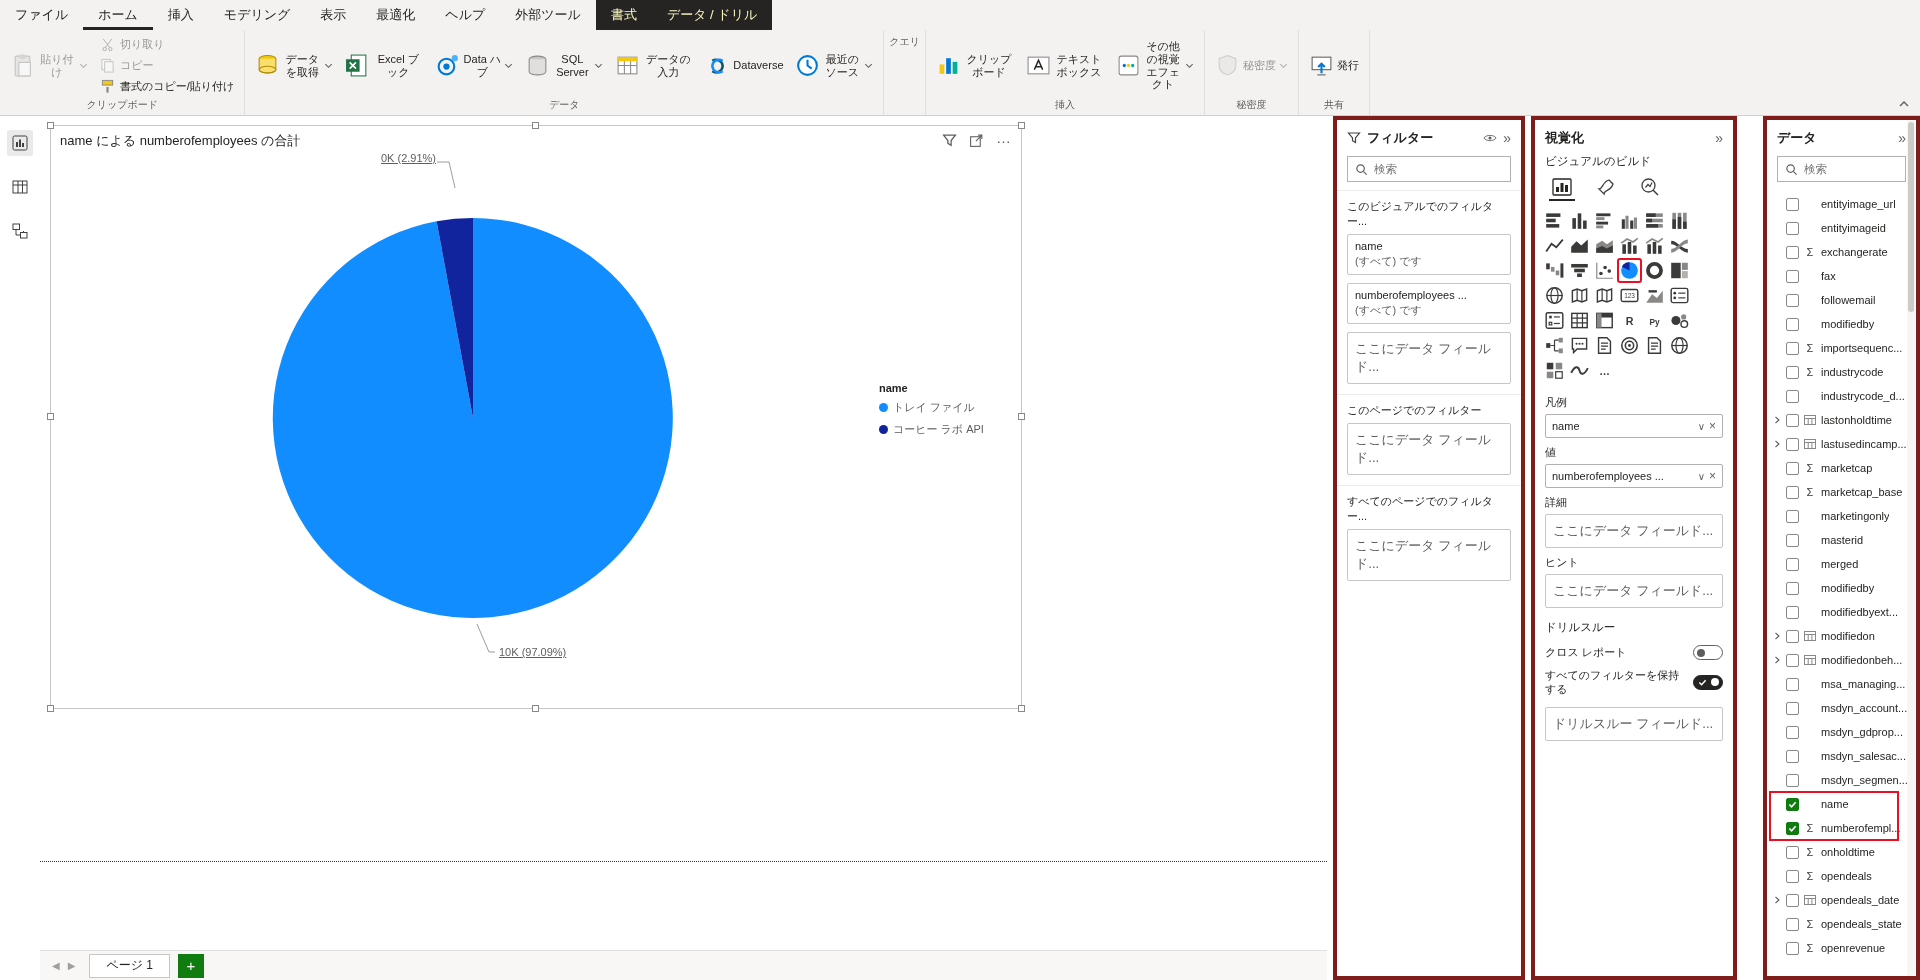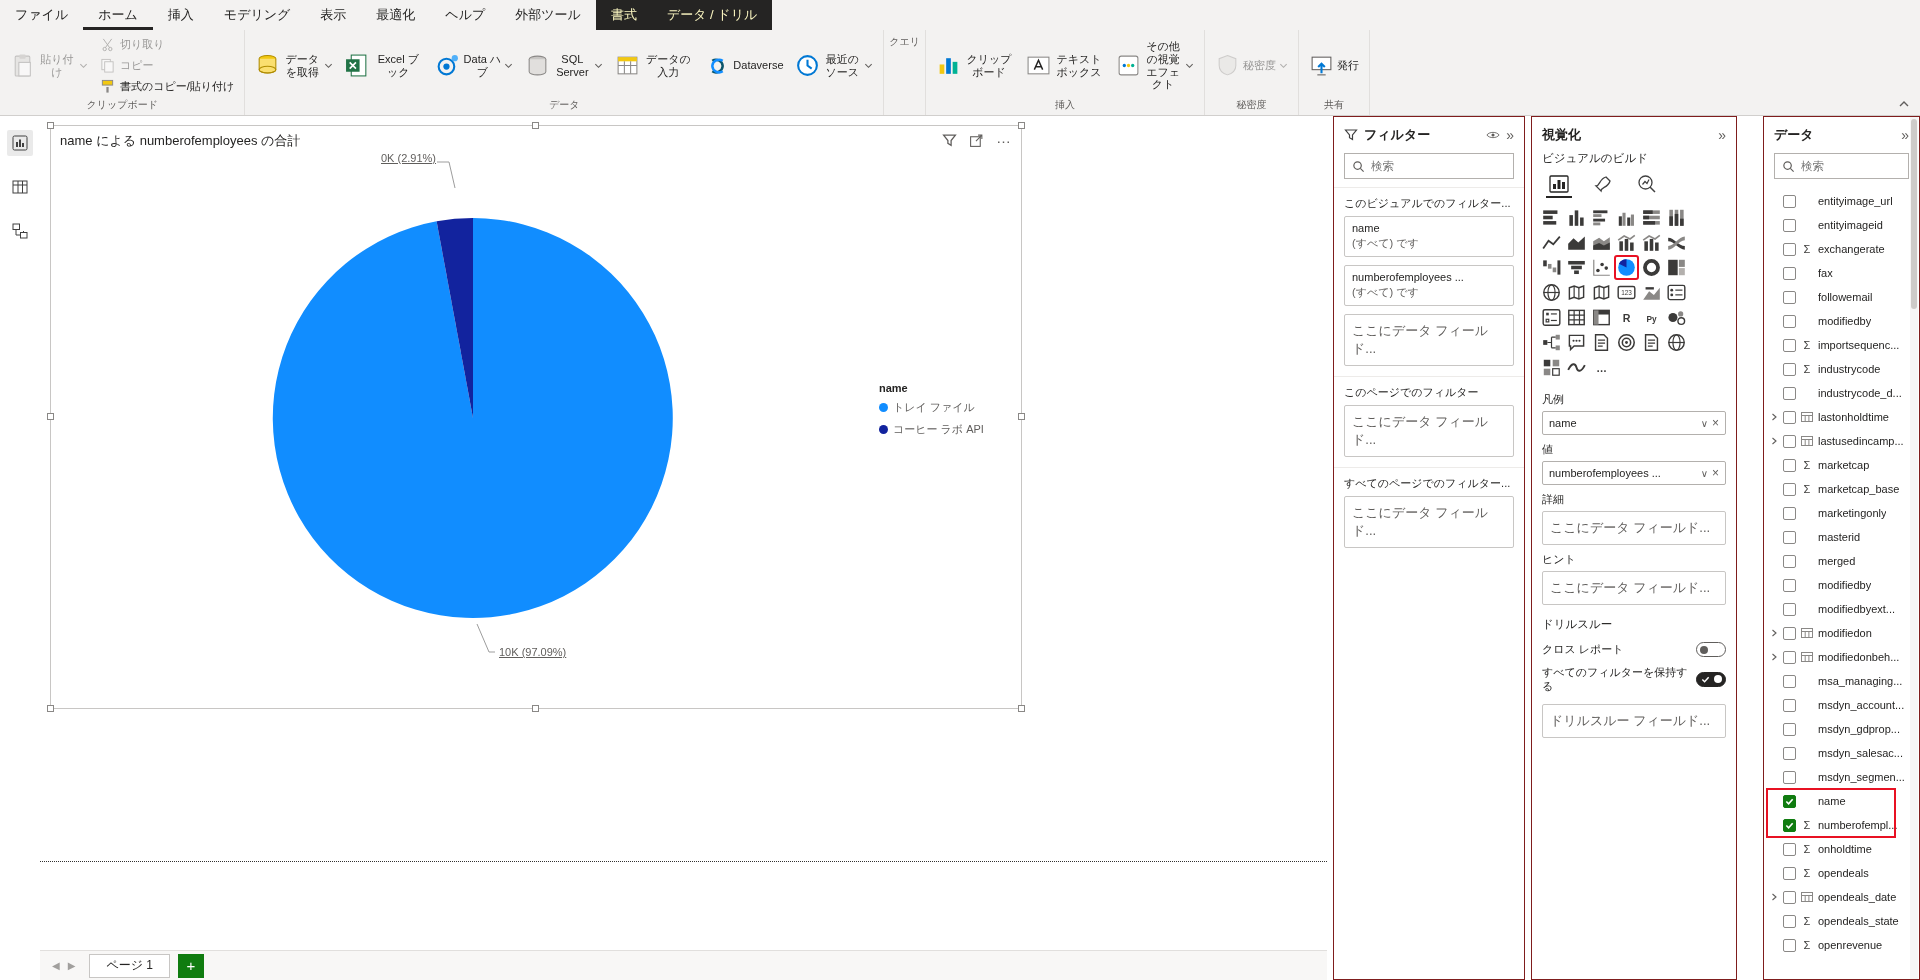--- a/index.html
+++ b/index.html
@@ -63,21 +63,21 @@
   .hd.bl{left:-4px;bottom:-4px} .hd.bm{left:calc(50% - 4px);bottom:-4px} .hd.br{right:-4px;bottom:-4px}
   .page-divider { position:absolute; left:0; right:0; top:745px; border-top:1px dotted #323130; }
 
   
   .pagebar { height:30px; flex:none; background:#f8f7f6; border-top:1px solid #e1dfdd; display:flex; align-items:center; padding-left:12px; gap:8px; }
   .navarrow { color:#a19f9d; font-size:10px; cursor:pointer; }
   .pagetab { background:#fff; border:1px solid #c8c6c4; height:24px; display:flex; align-items:center; padding:0 16px; font-size:12px; margin-left:6px; cursor:pointer; }
   .addpage { width:26px; height:24px; background:#107C10; color:#fff; display:flex; align-items:center; justify-content:center; font-size:15px; cursor:pointer; }
 
   
-  .pane { background:#fff; border:1px solid #7f1d1d; flex:none; display:flex; flex-direction:column; overflow:hidden; position:relative; }
+  .pane { background:#fff; border:4px solid #7f1d1d; flex:none; display:flex; flex-direction:column; overflow:hidden; position:relative; }
   .pane.filters { width:192px; margin-left:6px; }
   .pane.viz { width:206px; margin-left:6px; }
   .pane.datap { width:157px; margin-left:26px; }
   .phead { display:flex; align-items:center; gap:6px; padding:9px 10px 7px; font-size:13px; font-weight:700; }
   .phead .spacer { flex:1; }
   .picon { width:14px; height:14px; flex:none; }
   .picon svg { width:100%; height:100%; }
   .pcollapse { font-size:14px; font-weight:400; color:#605e5c; cursor:pointer; }
   .searchbox { margin:2px 10px 8px; border:1px solid #b3b0ad; height:26px; display:flex; align-items:center; gap:6px; padding:0 7px; background:#fff; }
   .searchbox input { border:none; outline:none; flex:1; min-width:0; font-size:11.5px; font-family:inherit; color:#252423; background:transparent; }

